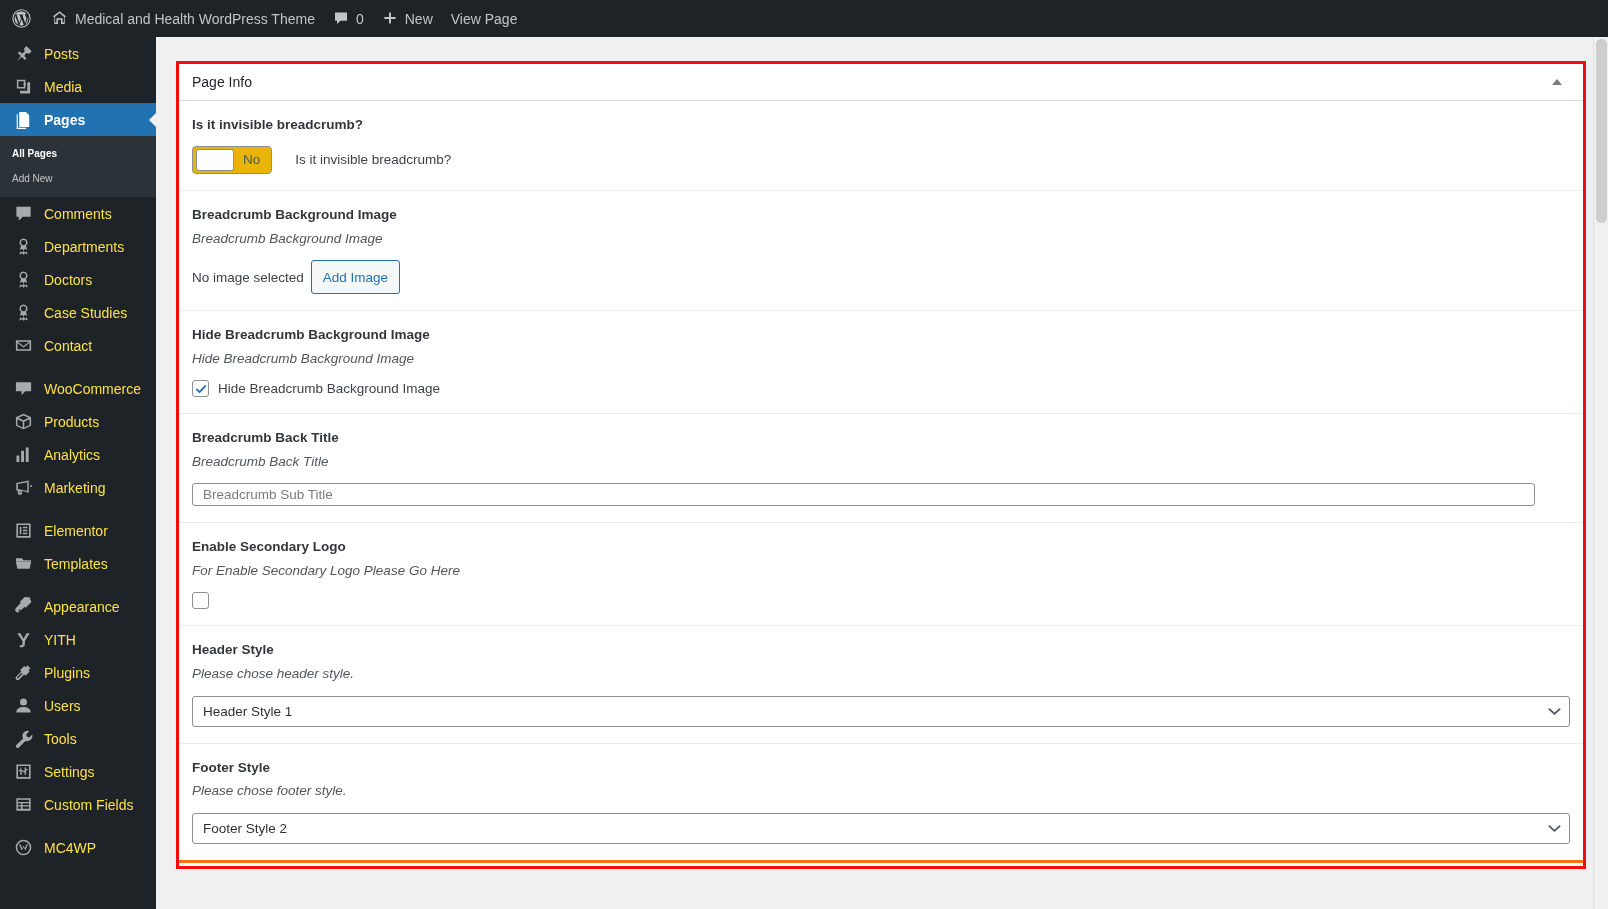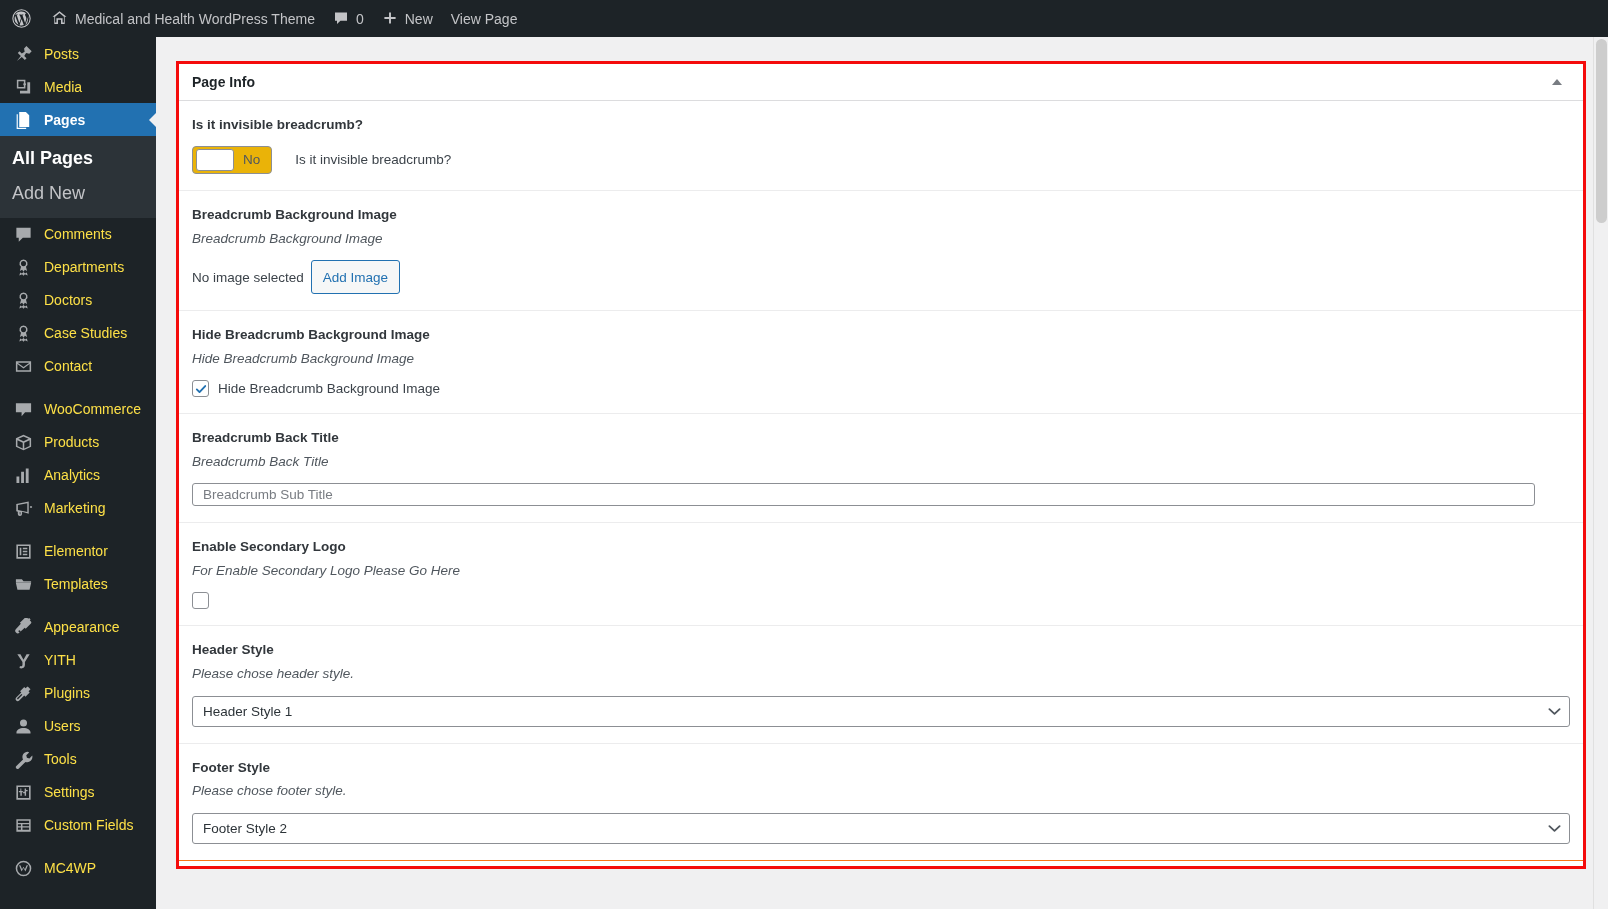--- a/index.html
+++ b/index.html
@@ -66,21 +66,21 @@
     position: absolute; right: -1px; top: 50%;
     margin-top: -8px;
     border-style: solid;
     border-width: 8px 8px 8px 0;
     border-color: transparent #f0f0f1 transparent transparent;
   }
   .submenu-wrap { background: #2c3338; padding: 5px 0 6px; }
   .submenu-item {
     display: block;
     padding: 6px 0 6px 12px;
-    font-size: 18px;
+    font-size: 10px;
     color: #c3c4c7;
     line-height: 1.3;
   }
   .submenu-item.current { color: #fff; font-weight: 600; }
   .menu-sep { height: 10px; }
 
   
   #wpbody {
     position: absolute; top: 37px; left: 156px;
     width: 1452px; height: 872px;
@@ -98,40 +98,40 @@
   }
 
   .postbox { background: #fff; height: 100%; display: flex; flex-direction: column; }
   .postbox-header {
     display: flex; align-items: center; justify-content: space-between;
     height: 37px;
     padding: 0 12px 0 13px;
     border-bottom: 1px solid #dcdcde;
   }
   .postbox-title {
-    font-size: 14px; font-weight: 700; color: #1d2327;
+    font-size: 14px; font-weight: 400; color: #1d2327;
     line-height: 1;
   }
   .toggle-indicator {
     width: 28px; height: 28px;
     display: flex; align-items: center; justify-content: center;
     color: #787c82; font-size: 11px;
   }
 
   .postbox-body {
     flex: 1;
     overflow: hidden;
     padding: 0;
   }
 
   .field-row {
     padding: 15px 13px 16px;
     border-bottom: 1px solid #ececed;
   }
-  .field-row:last-child { border-bottom: 1px solid #f97316; }
+  .field-row:last-child { border-bottom: 3px solid #f97316; }
   .field-label {
     font-size: 13.5px; font-weight: 700; color: #32373c;
     line-height: 1.4;
   }
   .field-desc {
     font-size: 13.5px; font-style: italic; color: #50575e;
     line-height: 1.5;
     margin-top: 4px;
   }
   .field-control { margin-top: 11px; display: flex; align-items: center; }

